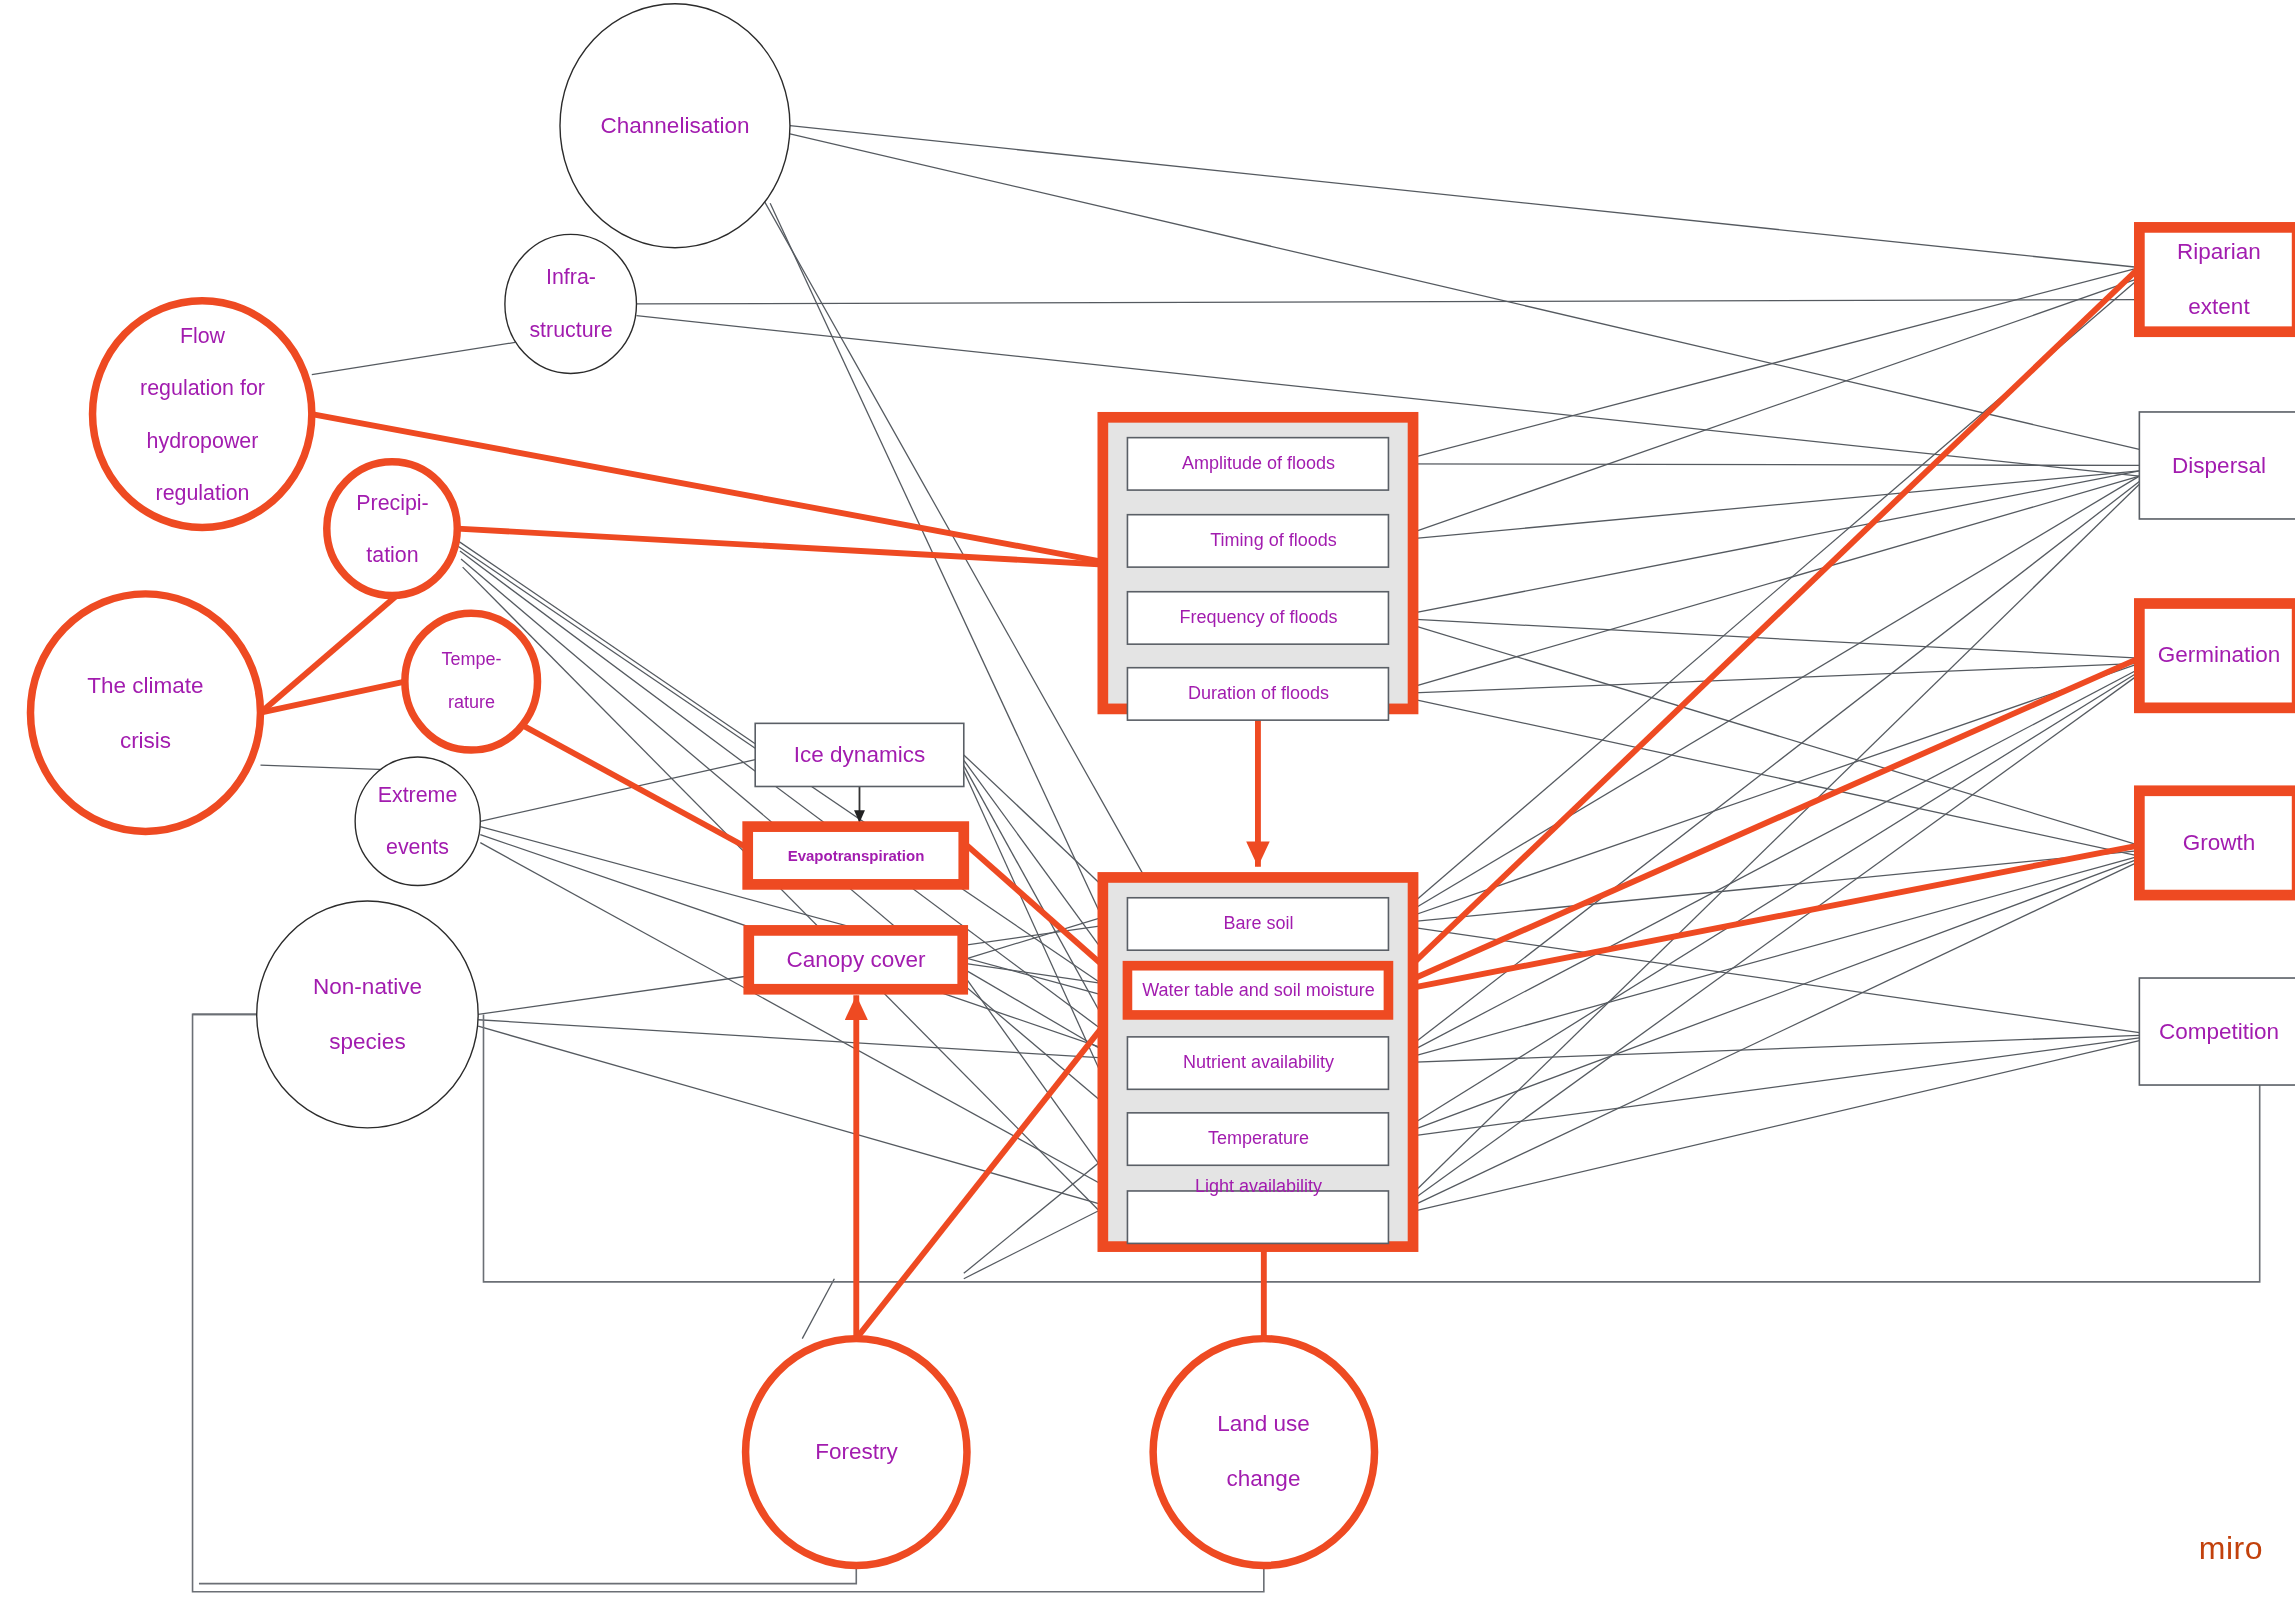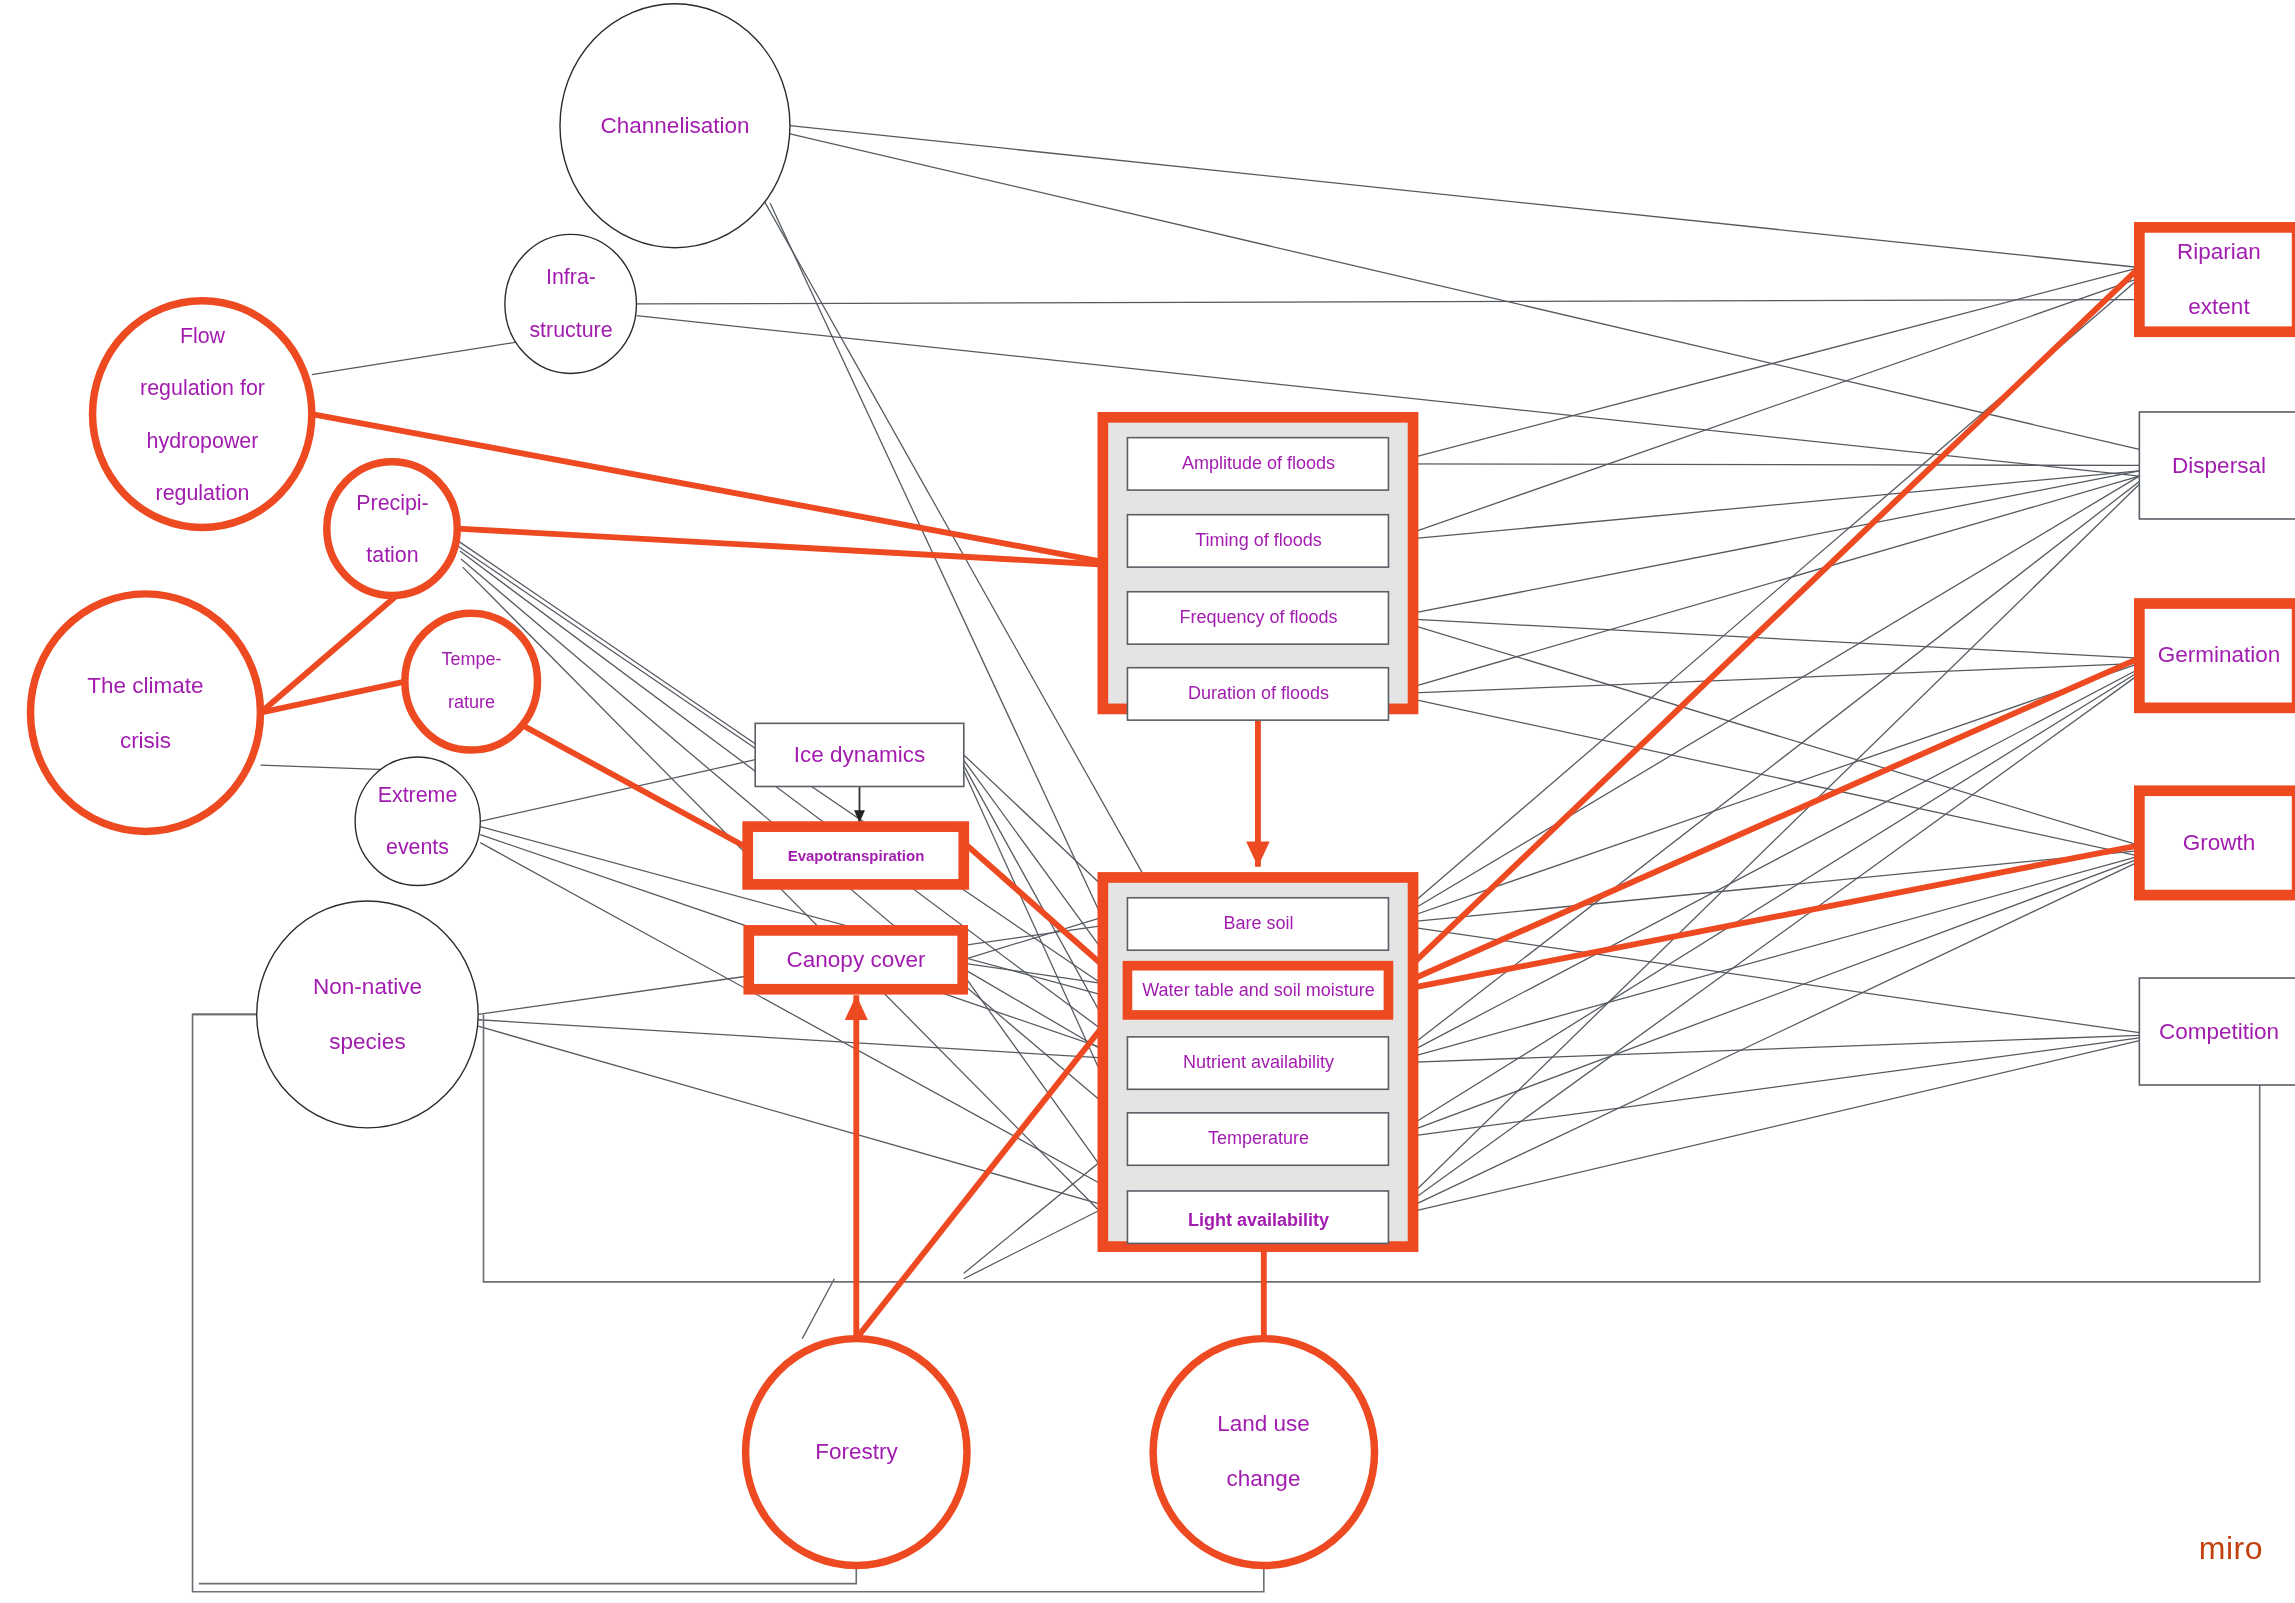--- a/index.html
+++ b/index.html
@@ -152,42 +152,42 @@
         <rect x="4000" y="1128" width="295" height="195" fill="#ffffff" stroke="#ee4a22" stroke-width="20"></rect>
         <rect x="4000" y="1478" width="295" height="195" fill="#ffffff" stroke="#ee4a22" stroke-width="20"></rect>
         <rect x="4000" y="1828" width="295" height="200" fill="#ffffff" stroke="#5a5f66" stroke-width="3"></rect>
       </g>
   </svg>
 
   <div id="labels">
       <div class="nodelbl" style="left: 1128px; top: 438px; width: 261px; height: 52px; font-size: 18px; flex-direction: column;">
         <span>Amplitude of floods</span>
       </div>
-      <div class="nodelbl" style="left: 1128px; top: 515px; width: 261px; height: 52px; font-size: 18px; flex-direction: column;">
+      <div class="nodelbl" style="left: 1128px; top: 515px; width: 261px; height: 52px; font-size: 18px; flex-direction: column; padding-left: 15px;">
         <span>Timing of floods</span>
       </div>
       <div class="nodelbl" style="left: 1128px; top: 592px; width: 261px; height: 52px; font-size: 18px; flex-direction: column;">
         <span>Frequency of floods</span>
       </div>
       <div class="nodelbl" style="left: 1128px; top: 668px; width: 261px; height: 52px; font-size: 18px; flex-direction: column;">
         <span>Duration of floods</span>
       </div>
       <div class="nodelbl" style="left: 1128px; top: 898px; width: 261px; height: 52px; font-size: 18px; flex-direction: column;">
         <span>Bare soil</span>
       </div>
       <div class="nodelbl" style="left: 1128px; top: 966px; width: 261px; height: 49px; font-size: 18px; flex-direction: column;">
         <span>Water table and soil moisture</span>
       </div>
       <div class="nodelbl" style="left: 1128px; top: 1037px; width: 261px; height: 52px; font-size: 18px; flex-direction: column;">
         <span>Nutrient availability</span>
       </div>
       <div class="nodelbl" style="left: 1128px; top: 1113px; width: 261px; height: 52px; font-size: 18px; flex-direction: column;">
         <span>Temperature</span>
       </div>
-      <div class="nodelbl" style="left: 1128px; top: 1195px; width: 261px; height: 52px; font-size: 18px; flex-direction: column; font-weight: bold;">
+      <div class="nodelbl" style="left: 1128px; top: 1161px; width: 261px; height: 52px; font-size: 18px; flex-direction: column;">
         <span>Light availability</span>
       </div>
       <div class="nodelbl" style="left: 560px; top: 3.7px; width: 230px; height: 244px; font-size: 22.5px; flex-direction: column;">
         <span>Channelisation</span>
       </div>
       <div class="nodelbl" style="left: 505px; top: 234px; width: 132px; height: 139px; font-size: 21.4px; flex-direction: column;">
         <span>Infra-</span>
         <br>
         <span>structure</span>
       </div>

